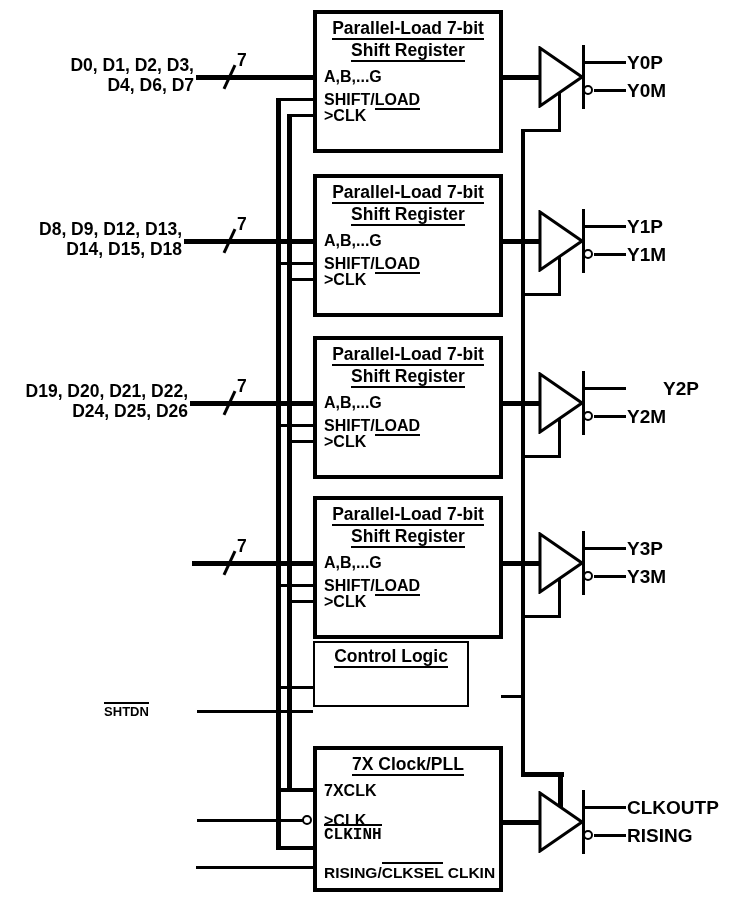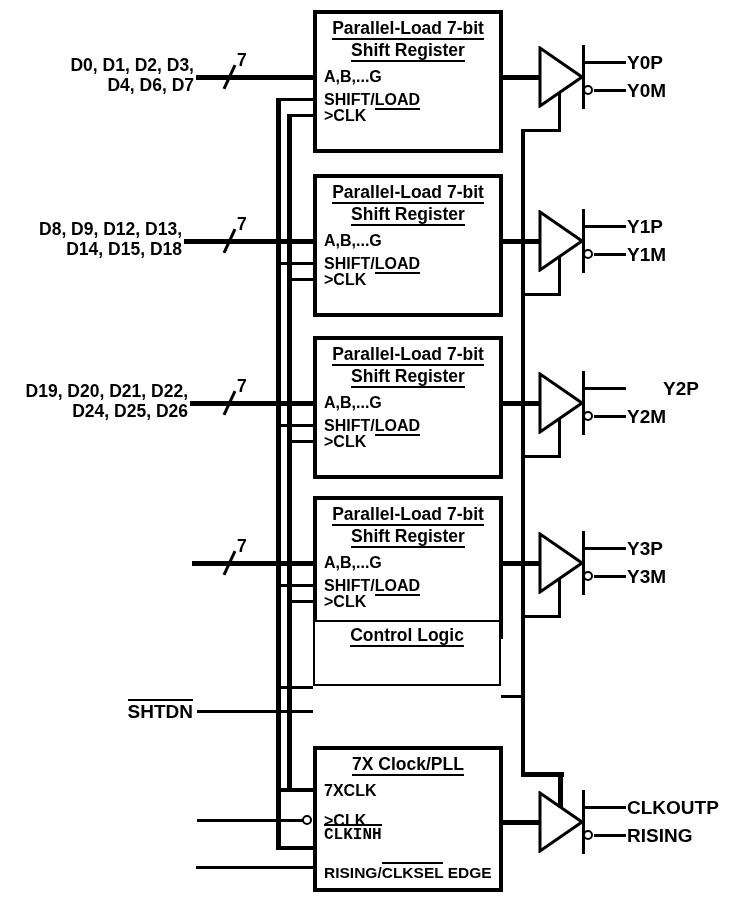--- a/index.html
+++ b/index.html
@@ -8,21 +8,21 @@
   .w{position:absolute;background:#000;}
   .blk{position:absolute;background:#fff;border:4px solid #000;box-sizing:border-box;}
   .blk.thin{border-width:2px;}
   .rtitle{position:absolute;top:3px;left:0;right:0;text-align:center;
           font-size:17.5px;line-height:22px;font-weight:bold;}
   .u{border-bottom:2.5px solid #000;padding-bottom:0px;}
   .o{border-top:2.5px solid #000;}
   .pin{position:absolute;left:7px;font-size:16px;font-weight:bold;line-height:19px;white-space:nowrap;}
   .dlabel{position:absolute;text-align:right;font-weight:bold;font-size:17.5px;line-height:20px;white-space:nowrap;}
   .plabel{position:absolute;font-weight:bold;font-size:19px;line-height:20px;white-space:nowrap;}
-  .rlabel{position:absolute;text-align:right;font-weight:bold;font-size:19px;line-height:20px;white-space:nowrap;}
+  .rlabel{position:absolute;text-align:center;font-weight:bold;font-size:13px;line-height:20px;white-space:nowrap;}
   .num{position:absolute;font-weight:bold;font-size:17.5px;line-height:20px;}
   .slash{position:absolute;width:3px;height:26px;background:#000;transform:rotate(25deg);}
   .bub{position:absolute;width:6px;height:6px;border:2.5px solid #000;border-radius:50%;background:#fff;}
   .tri{position:absolute;}
 </style>
 </head>
 <body>
 
 <div class="canvas">
 
@@ -161,21 +161,21 @@
   <div class="bub" style="left:583px;top:571px;"></div>
   <div class="w" style="left:594px;top:575px;width:32px;height:3px;"></div>
   <div class="plabel" style="left:627px;top:539px;">Y3P</div>
   <div class="plabel" style="left:627px;top:567px;text-align:right;">Y3M</div>
 
   <div class="rlabel" style="left:60px;top:702px;width:133px;">
     <span class="o">SHTDN</span>
   </div>
   <div class="w" style="left:197px;top:710px;width:116px;height:3px;"></div>
   <div class="w" style="left:276px;top:686px;width:37px;height:3px;"></div>
-  <div class="blk thin" style="left:313px;top:620px;width:188px;height:66px;">
+  <div class="blk thin" style="left:313px;top:641px;width:156px;height:66px;">
     <div class="rtitle" style="top:2px;">
       <span class="u">Control Logic</span>
     </div>
   </div>
   <div class="w" style="left:501px;top:695px;width:20px;height:3px;"></div>
 
   <div class="w" style="left:197px;top:819px;width:106px;height:3px;"></div>
   <div class="bub" style="left:302px;top:815px;"></div>
   <div class="w" style="left:196px;top:866px;width:117px;height:3px;"></div>
   <div class="w" style="left:276px;top:788px;width:37px;height:4px;"></div>
@@ -183,21 +183,21 @@
   <div class="blk" style="left:313px;top:746px;width:190px;height:146px;">
     <div class="rtitle">
       <span class="u">7X Clock/PLL</span>
     </div>
     <div class="pin" style="top:31px;">7XCLK</div>
     <div class="pin" style="top:61px;">&gt;CLK</div>
     <div class="pin" style="top:76px;font-family:Liberation Mono, monospace;">
       <span class="o">CLKINH</span>
     </div>
     <div class="pin" style="top:113px;font-size:15.5px;">
-      <span>RISING/</span><span class="o">CLKSEL</span><span> EDGE</span>
+      <span>RISING/</span><span class="o">CLKSEL</span><span> CLKIN</span>
     </div>
   </div>
 
   <div class="w" style="left:521px;top:772px;width:43px;height:5px;"></div>
   <div class="w" style="left:558px;top:772px;width:5px;height:36px;"></div>
   <div class="w" style="left:503px;top:820px;width:36px;height:5px;"></div>
   <svg class="tri" style="left:538px;top:791px;" width="46" height="62" viewBox="0 0 46 62">
     <polygon points="2,2 2,60 44,31" fill="#fff" stroke="#000" stroke-width="3"></polygon>
   </svg>
   <div class="w" style="left:582px;top:790px;width:3px;height:64px;"></div>

